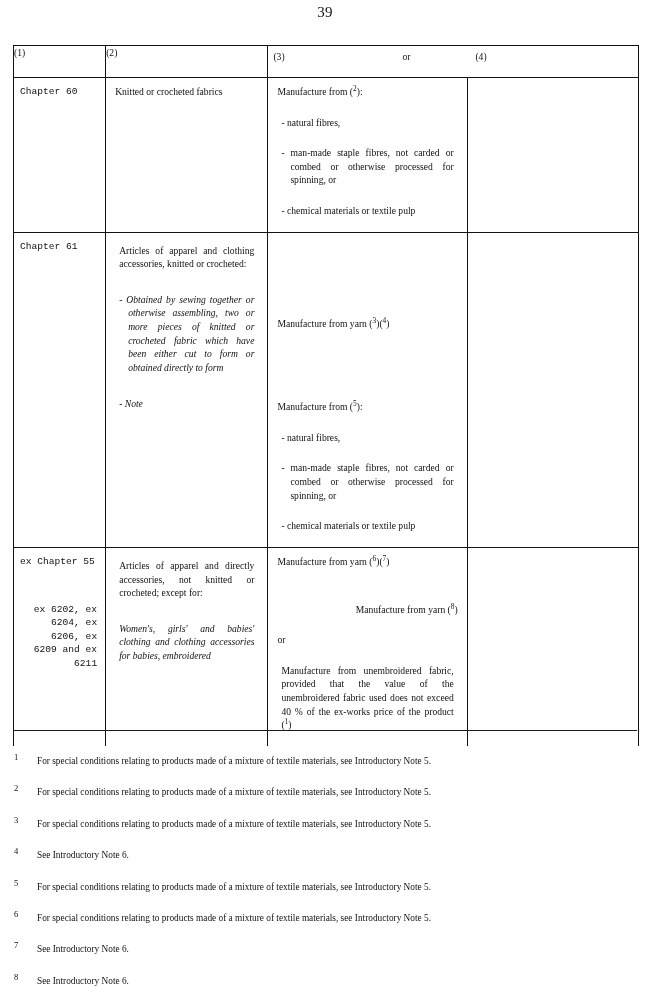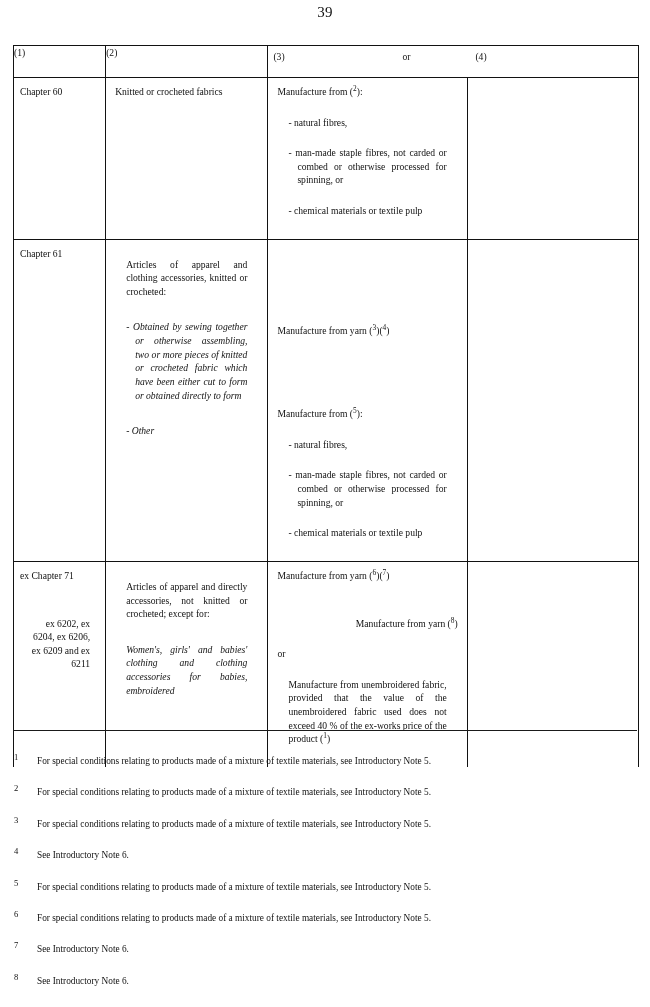--- a/index.html
+++ b/index.html
@@ -76,24 +76,24 @@
     border-top: 1.3px solid #121212;
     padding: 7px 9px 10px 9px;
   }
   .body-row.first-body td { border-top: none; }
 
   .col1 { width: 92px; }
   .col2 { width: 162px; }
   .col3 { width: 199px; }
   .col4 { width: 171px; }
 
-  .cell-c1 { padding-left: 6px !important; padding-right: 4px !important; }
-
-  
-  p { margin: 11px; }
+  .cell-c1 { padding-left: 6px !important; padding-right: 4px !important; font-family: Liberation Mono, monospace; }
+
+  
+  p { margin: 4px; }
   .para        { margin: 0 0 0 0; }
   .just        { text-align: justify; }
   .gap-md      { margin-top: 17px; }
   .gap-lg      { margin-top: 22px; font-style: italic; }
   .gap-xl      { margin-top: 34px; text-align: right; }
   .gap-xxl     { margin-top: 77px; }
   .gap-huge    { margin-top: 70px; }
 
   .hang {
     padding-left: 9px;
@@ -195,37 +195,37 @@
       </td>
     </tr>
 
     <tr class="body-row">
       <td class="cell-c1">
         <p class="para">Chapter 61</p>
       </td>
       <td>
         <p class="just">Articles of apparel and clothing accessories, knitted or crocheted:</p>
         <p class="hang gap-lg">- Obtained by sewing together or otherwise assembling, two or more pieces of knitted or crocheted fabric which have been either cut to form or obtained directly to form</p>
-        <p class="hang-w gap-lg">- Other</p>
+        <p class="hang-w gap-lg">- Note</p>
       </td>
       <td>
         <p class="para gap-xxl"><span>Manufacture from yarn (</span><sup>3</sup><span>)(</span><sup>4</sup><span>)</span></p>
         <p class="para gap-huge"><span>Manufacture from (</span><sup>5</sup><span>):</span></p>
         <p class="hang gap-md">- natural fibres,</p>
         <p class="hang gap-md">- man-made staple fibres, not carded or combed or otherwise processed for spinning, or</p>
         <p class="hang gap-md">- chemical materials or textile pulp</p>
       </td>
       <td>
         <p class="para"></p>
       </td>
     </tr>
 
     <tr class="body-row">
       <td class="cell-c1">
-        <p class="para">ex Chapter 71</p>
+        <p class="para">ex Chapter 55</p>
         <p class="just gap-xl">ex 6202, ex 6204, ex 6206, ex 6209 and ex 6211</p>
       </td>
       <td>
         <p class="just">Articles of apparel and directly accessories, not knitted or crocheted; except for:</p>
         <p class="just gap-lg">Women's, girls' and babies' clothing and clothing accessories for babies, embroidered</p>
       </td>
       <td>
         <p class="para"><span>Manufacture from yarn (</span><sup>6</sup><span>)(</span><sup>7</sup><span>)</span></p>
         <p class="para gap-xl"><span>Manufacture from yarn (</span><sup>8</sup><span>)</span></p>
         <p class="para gap-md">or</p>

